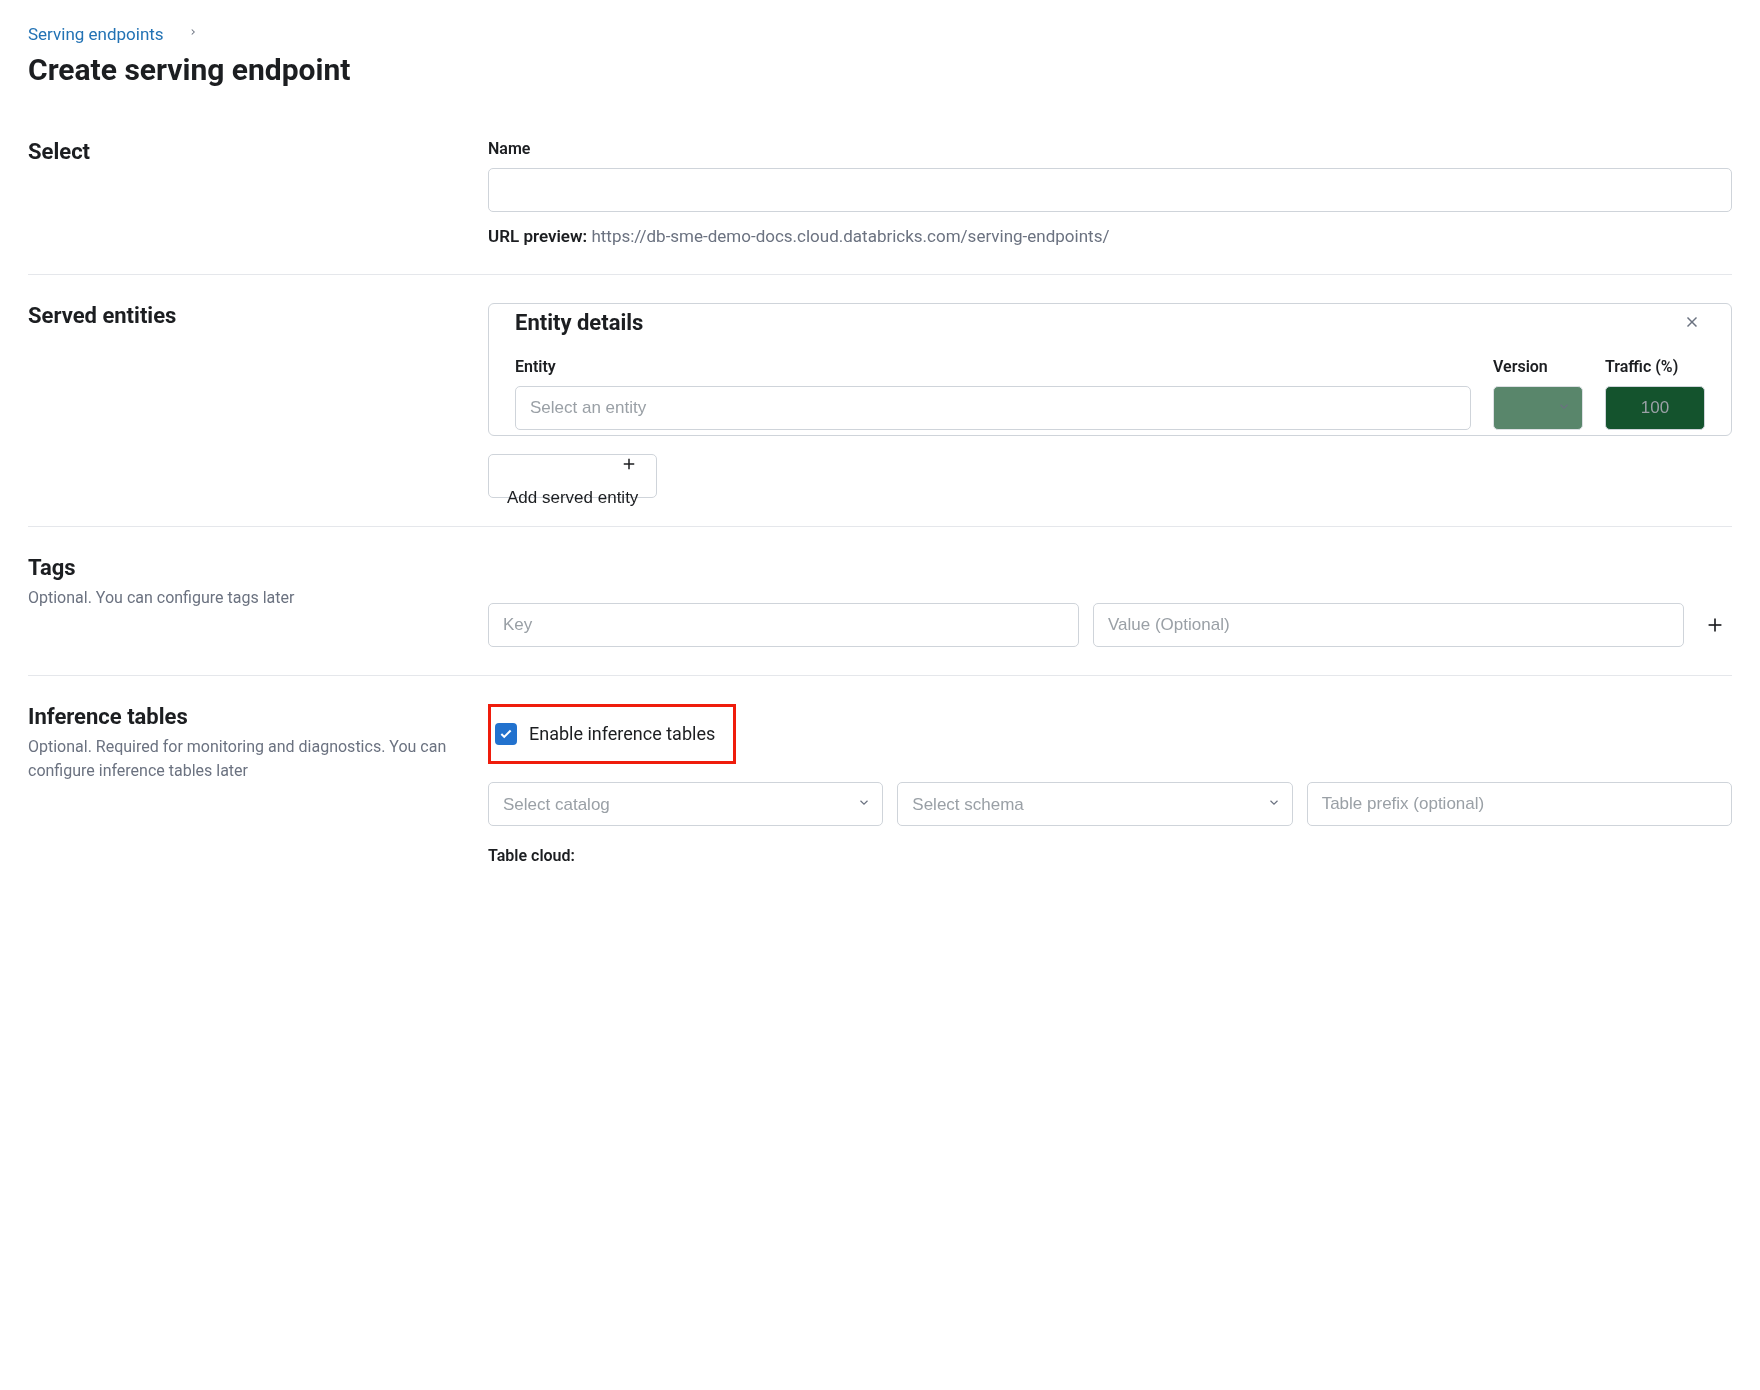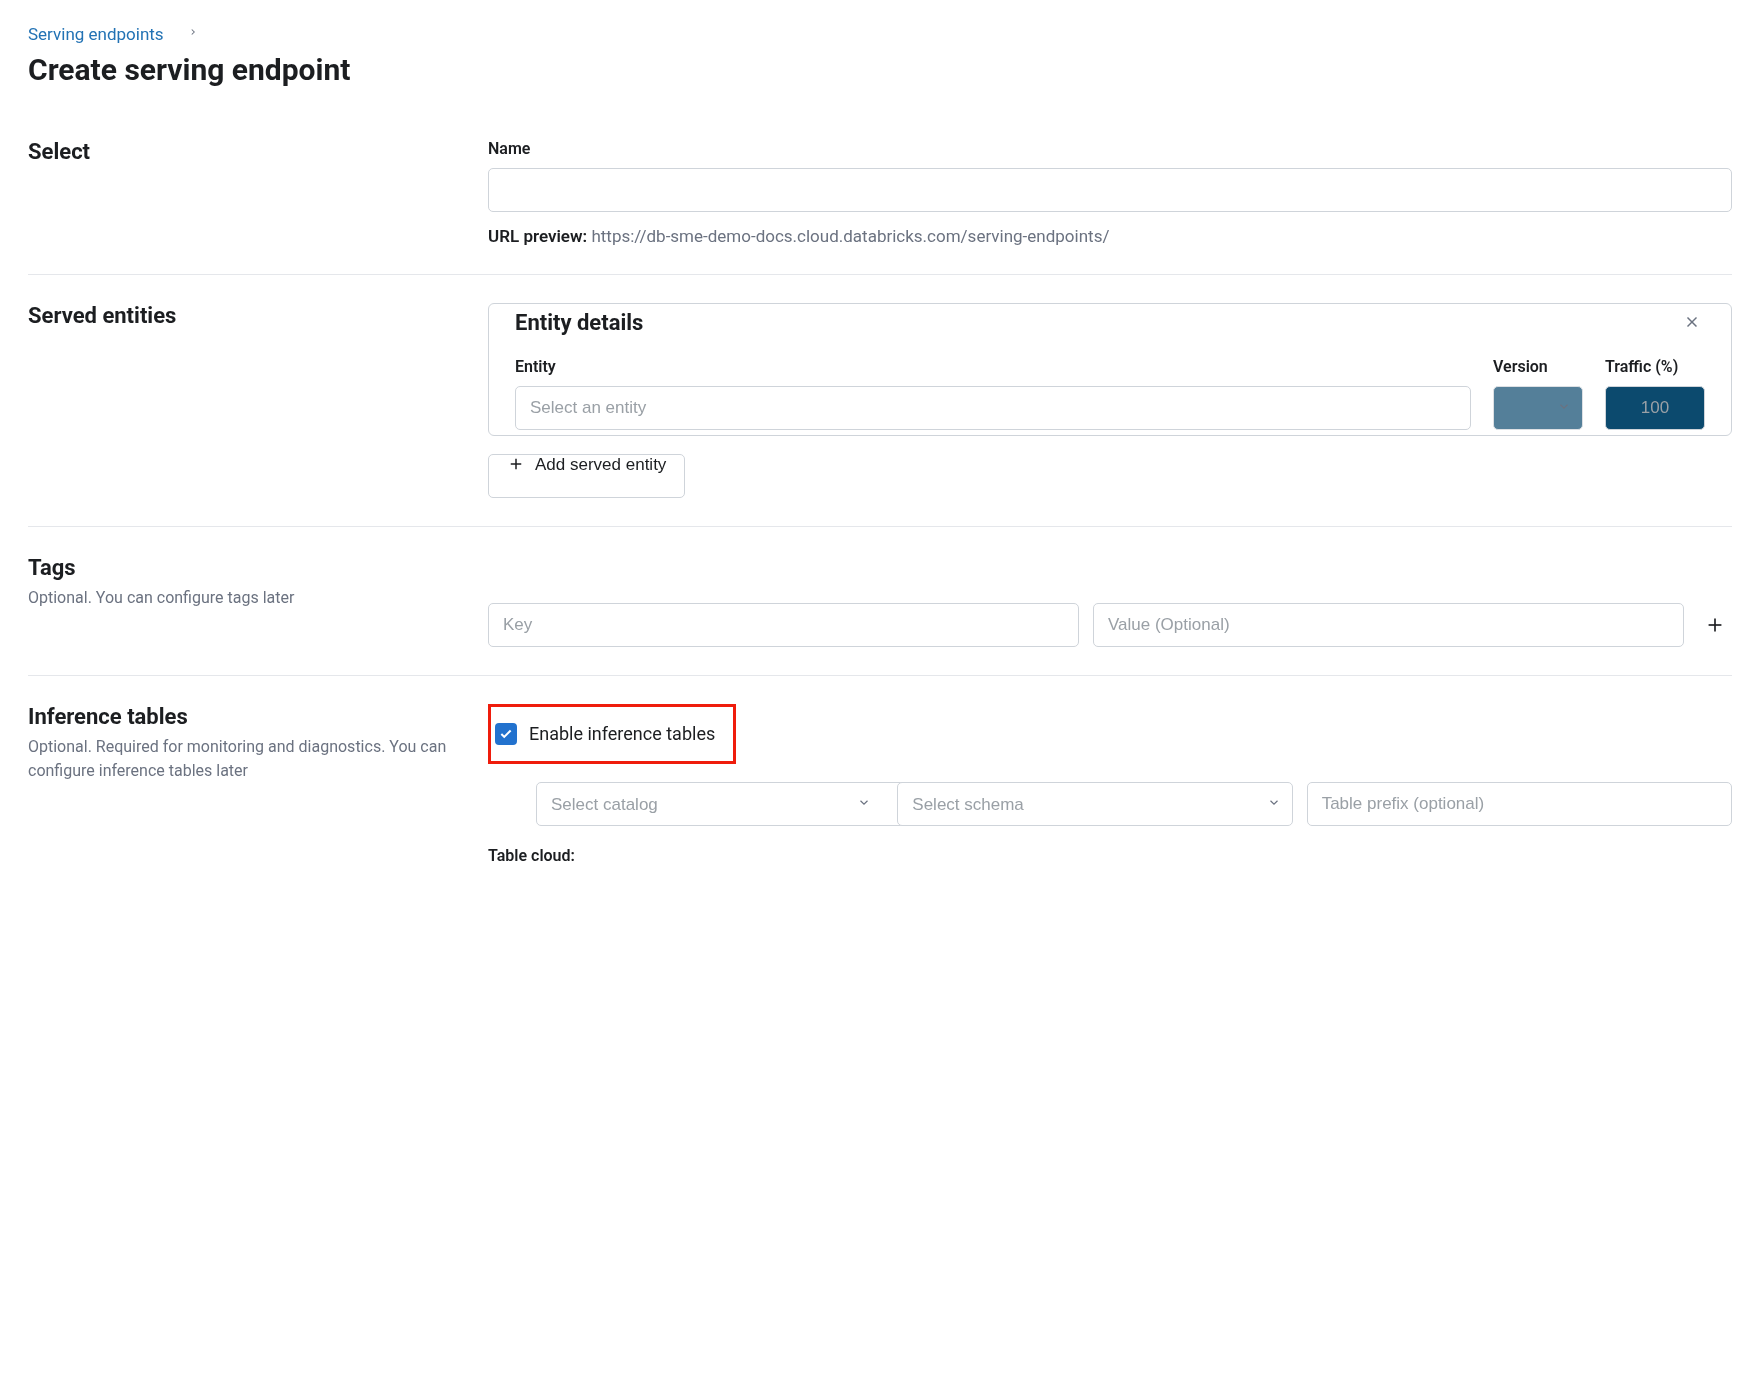--- a/index.html
+++ b/index.html
@@ -78,21 +78,21 @@
       border-radius: 5px;
       padding: 0 14px;
       font-size: 17px;
       background: #fff;
       color: #1c1e21;
     }
     .text-input::placeholder, .select-input.placeholder {
       color: #9aa0a6;
     }
     .text-input:disabled, .select-input:disabled {
-      background: #0c4a6e;
+      background: #14532d;
       color: #9aa0a6;
       cursor: not-allowed;
     }
     .url-preview {
       margin-top: 14px;
       font-size: 17px;
       color: #6b7280;
     }
     .url-preview-label {
       font-weight: 600;
@@ -142,30 +142,31 @@
     .select-caret {
       position: absolute;
       right: 12px;
       top: 50%;
       transform: translateY(-50%);
       pointer-events: none;
       color: #6b7280;
     }
     .add-button {
       display: inline-flex;
-      align-items: flex-start;
+      align-items: flex-end;
       gap: 10px;
       height: 44px;
       border: 1px solid #cfd4da;
       border-radius: 5px;
       background: #fff;
       padding: 0 18px;
       font-size: 17px;
       cursor: pointer;
       color: #1c1e21;
+      flex-direction: column;
     }
     .tags-row {
       display: flex;
       gap: 14px;
       align-items: center;
       margin-top: 48px;
     }
     .plus-btn {
       background: none;
       border: none;
@@ -333,21 +334,21 @@
           <svg width="14" height="14" viewBox="0 0 24 24" fill="none" stroke="#fff" stroke-width="3.5">
               <polyline points="20 6 9 17 4 12"></polyline>
             </svg>
         </div>
         <label class="cb-label">Enable inference tables</label>
       </div>
     </div>
 
     <div class="inference-selects">
       <div class="select-wrap">
-        <select class="select-input placeholder" style="color:#9aa0a6;margin-left:48px;">
+        <select class="select-input placeholder" style="color:#9aa0a6;">
           <option>Select catalog</option>
         </select>
         <span class="select-caret">
           <svg width="14" height="14" viewBox="0 0 24 24" fill="none" stroke="currentColor" stroke-width="2">
               <polyline points="6 9 12 15 18 9"></polyline>
             </svg>
         </span>
       </div>
       <div class="select-wrap">
         <select class="select-input placeholder" style="color:#9aa0a6;">

